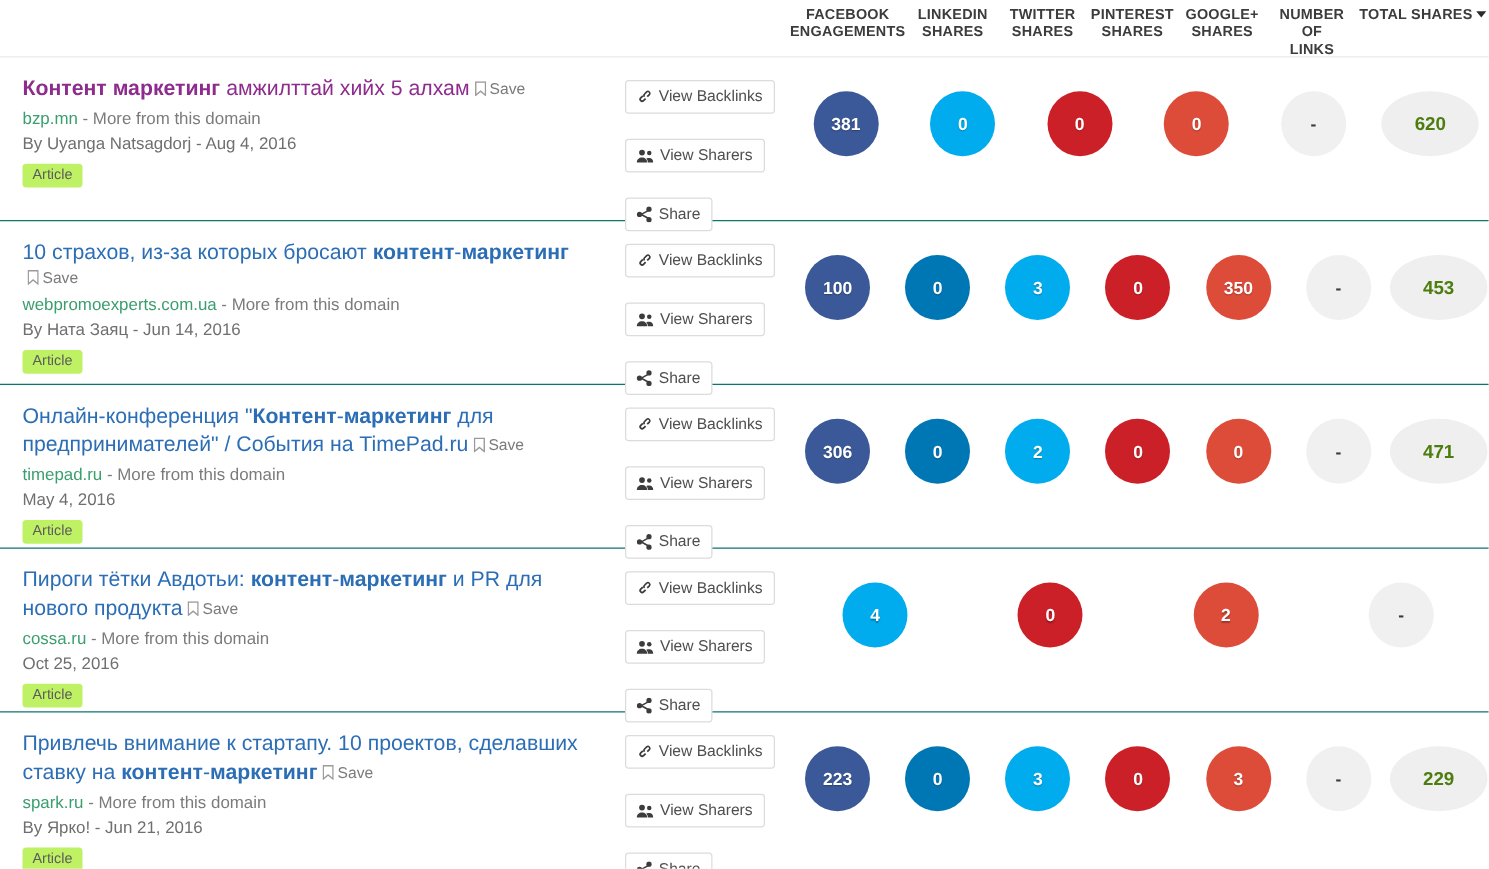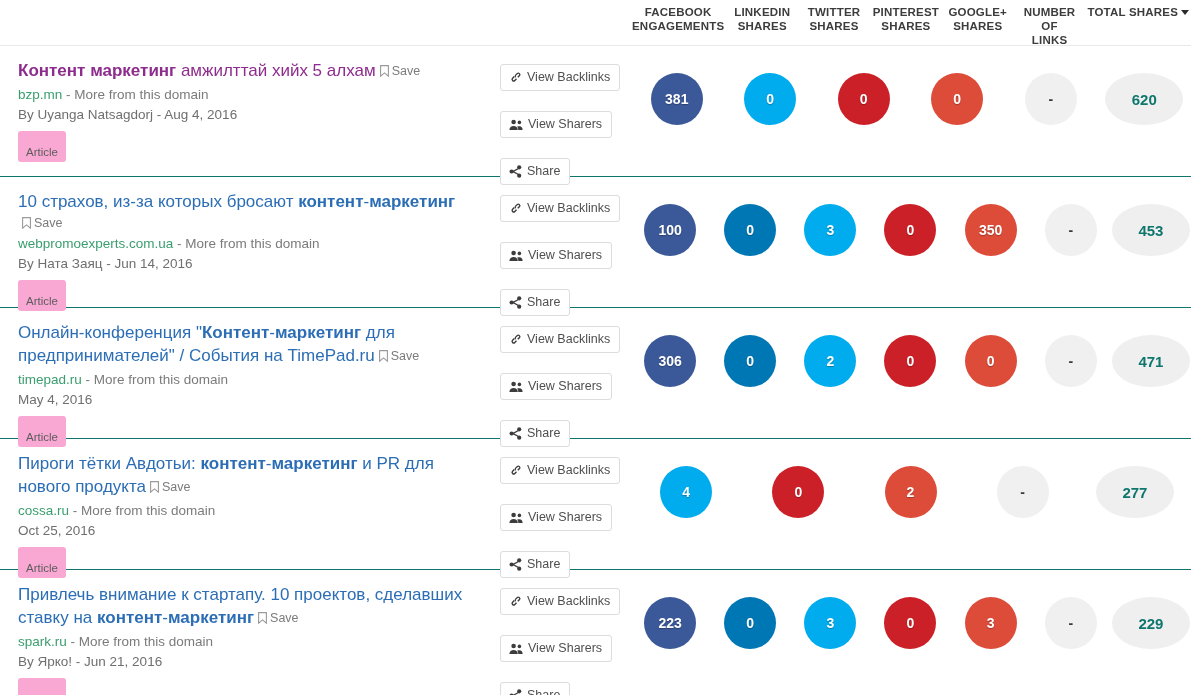--- a/index.html
+++ b/index.html
@@ -96,24 +96,24 @@
   .domain-line .dom { color: #3a9e6e; }
   .byline {
     font-size: 13.5px;
     line-height: 19px;
     color: #6f6f6f;
     margin-top: 1px;
   }
   .badge {
     display: inline-block;
     margin-top: 7px;
-    background: #f9a8d4;
+    background: #bef264;
     color: #5c5c5c;
     font-size: 11.5px;
-    padding: 15px 8px 4px 8px;
+    padding: 3px 8px 4px 8px;
     border-radius: 3px;
     line-height: 12px;
   }
 
   
   .cell-actions {
     width: 130px; flex: none;
     padding-top: 8px;
     display: flex;
     flex-direction: column;
@@ -152,21 +152,21 @@
   .bubble.plain {
     background: #f0f0f0;
     color: #3a3a3a;
     text-shadow: none;
     font-weight: bold;
   }
   .bubble.oval {
     width: 78px;
     border-radius: 50%/50%;
     background: #efefef;
-    color: #0f766e;
+    color: #4d7c0f;
     text-shadow: none;
     font-size: 15px;
   }
 </style>
 </head>
 <body>
 
 <div class="page">
 
   <div class="table-head">
@@ -455,23 +455,20 @@
           </div>
           <div class="mcol">
             <div class="bubble" style="background: rgb(203, 32, 39);">0</div>
           </div>
           <div class="mcol">
             <div class="bubble" style="background: rgb(221, 75, 57);">2</div>
           </div>
           <div class="mcol">
             <div class="bubble plain">-</div>
           </div>
-          <div class="mcol">
-            <div class="bubble oval">277</div>
-          </div>
         </div>
       </div>
       <div class="row last">
         <div class="cell-info"><div class="title"><span>Привлечь внимание к стартапу. 10 проектов, сделавших ставку на </span><span class="hl">контент</span><span>-</span><span class="hl">маркетинг</span><span class="save"><span class="bm"><svg width="9" height="12" viewBox="0 0 9 12">
                   <path d="M0.6 0.6 H8.4 V11.2 L4.5 7.9 L0.6 11.2 Z" fill="none" stroke="#9a9a9a" stroke-width="1.1"></path>
                 </svg></span><span>Save</span></span></div><div class="domain-line"><span class="dom">spark.ru</span><span> - More from this domain</span></div><div class="byline">By Ярко! - Jun 21, 2016</div><div class="badge">Article</div></div>
         <div class="cell-actions">
           <div class="btn">
             <span>
               <svg width="13" height="13" viewBox="0 0 13 13">

